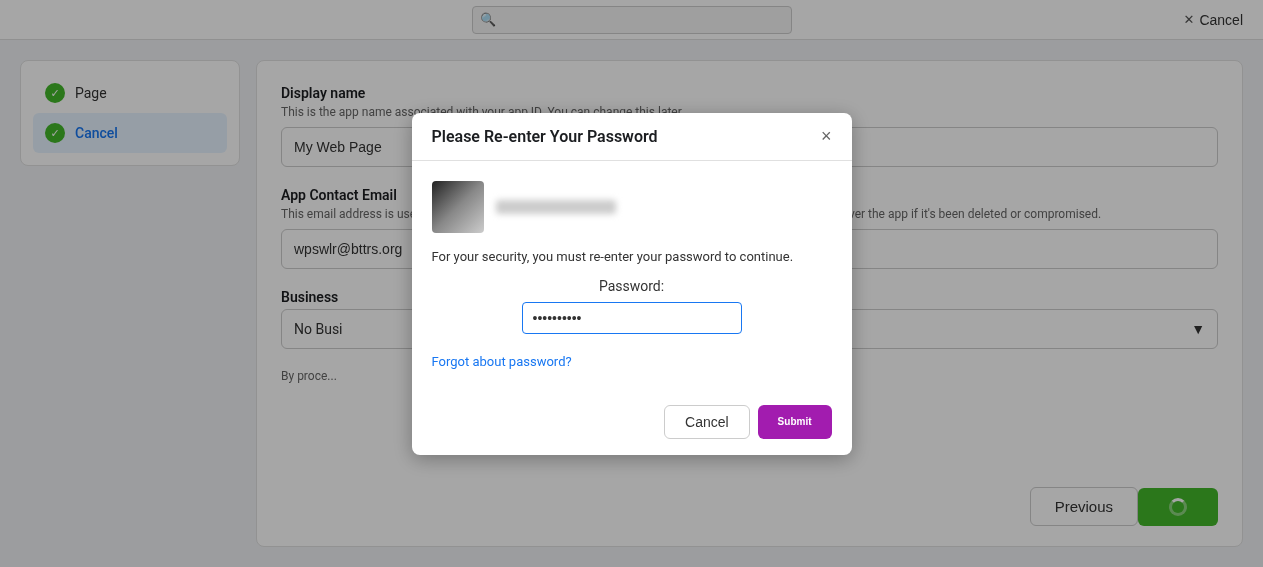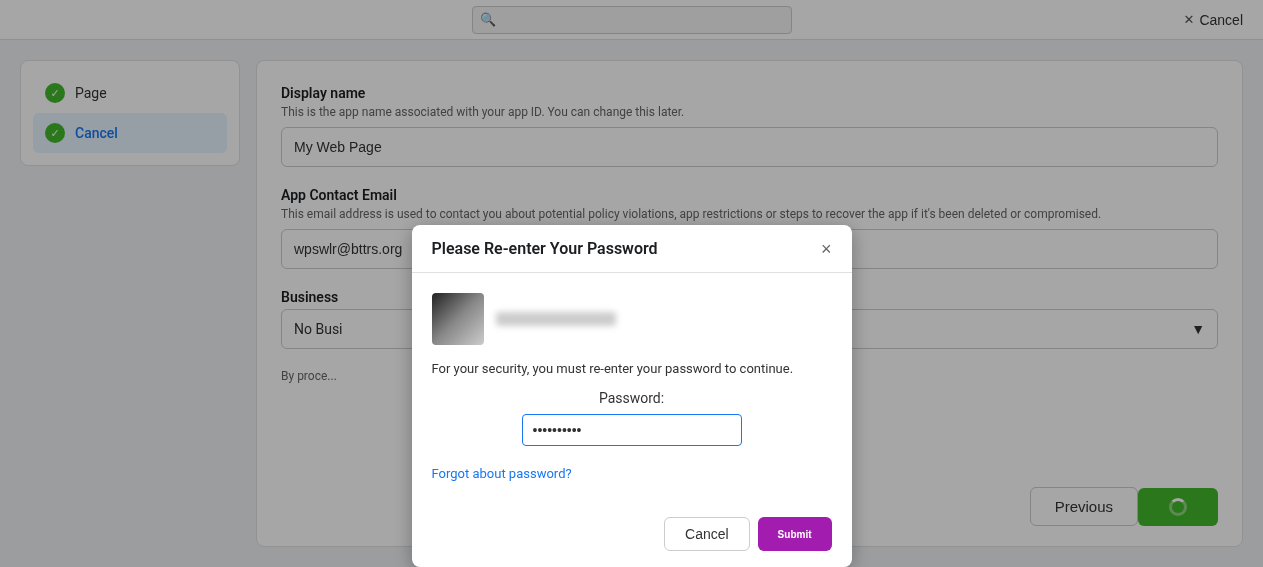--- a/index.html
+++ b/index.html
@@ -197,21 +197,21 @@
       to { transform: rotate(360deg); }
     }
 
     
     .overlay {
       position: fixed;
       top: 0; left: 0; right: 0; bottom: 0;
       background: rgba(0,0,0,0.35);
       z-index: 100;
       display: flex;
-      align-items: flex-end;
+      align-items: center;
       justify-content: center;
     }
 
     
     .dialog {
       background: #fff;
       border-radius: 8px;
       width: 440px;
       box-shadow: 0 4px 20px rgba(0,0,0,0.3);
       overflow: hidden;

